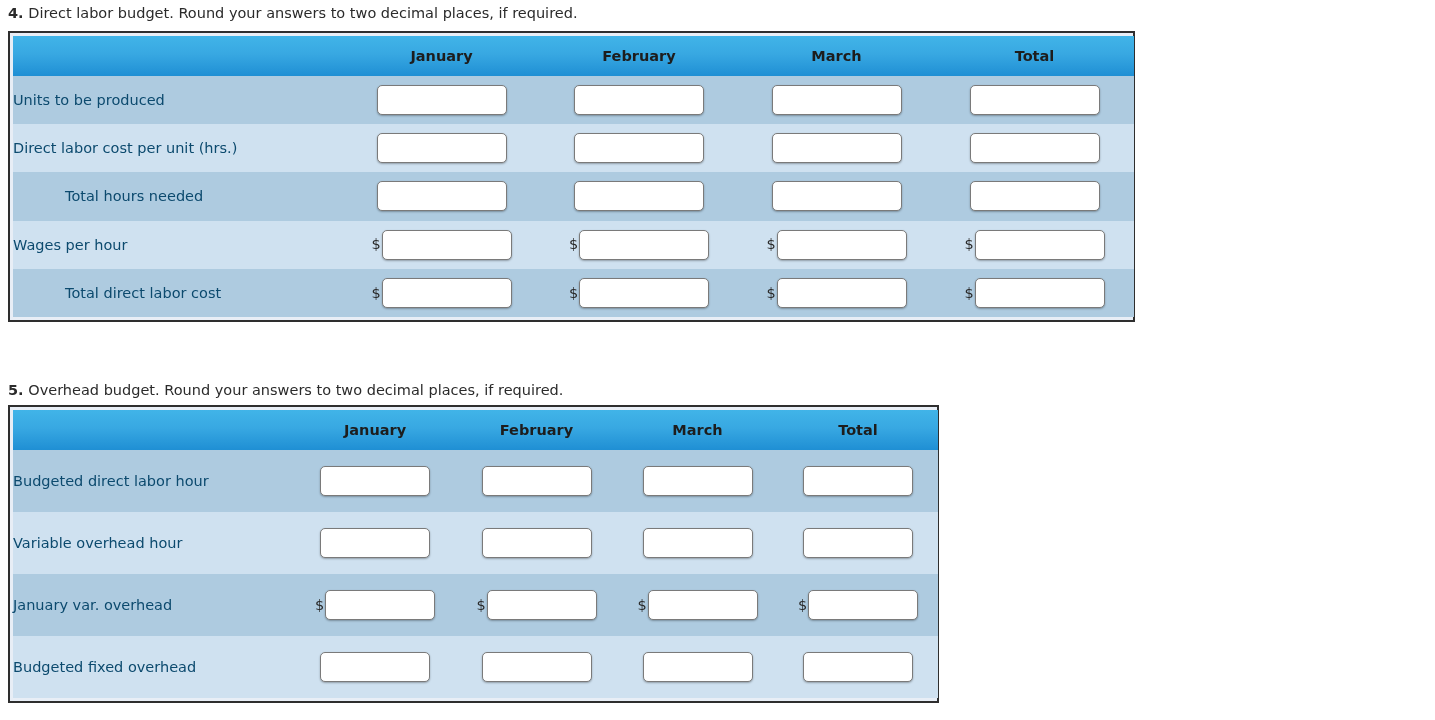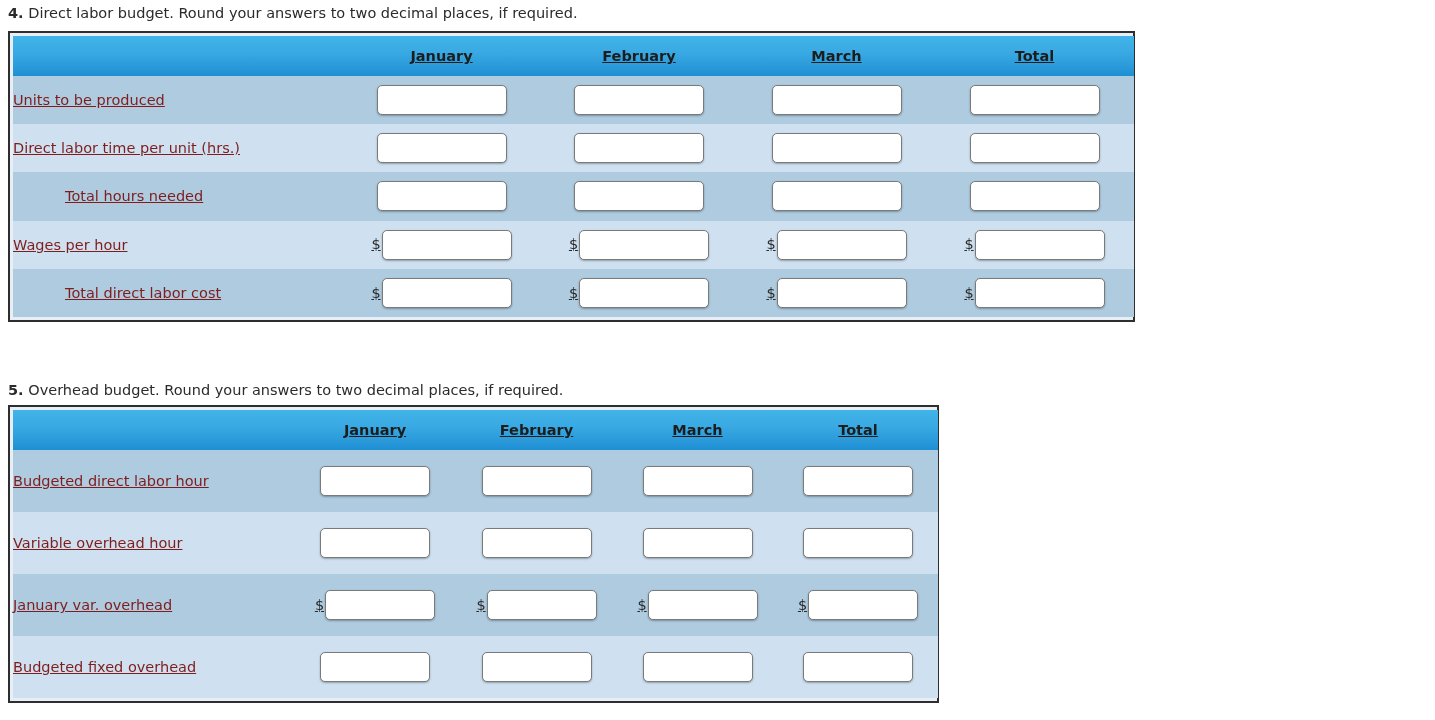--- a/index.html
+++ b/index.html
@@ -61,21 +61,20 @@
   table.grid {
     border-collapse: collapse;
     table-layout: fixed;
     width: 100%;
     height: 100%;
   }
   table.grid td, table.grid th {
     padding: 0;
     margin: 12px;
     border: 0;
-    text-decoration: underline;
   }
 
   
   thead th {
     background: linear-gradient(to bottom, #41b4e8 0%, #38a8e2 45%, #1f8fd4 100%);
     border-bottom: 4px solid #000000;
     border-right: 2px solid #e8eef6;
     color: #1d1d1d;
     font-weight: bold;
     font-size: 14.5px;
@@ -108,21 +107,21 @@
   }
   tbody tr td {
     height: 48px;
   }
   #table-5 tbody tr td {
     height: 49px;
   }
 
   td.label-cell {
     font-size: 14.5px;
-    color: #7f1d1d;
+    color: #0c4a6e;
     padding-left: 10px;
     text-align: left;
     white-space: nowrap;
   }
   td.label-cell.indent {
     padding-left: 52px;
   }
   #table-5 td.label-cell.indent {
     padding-left: 50px;
   }
@@ -202,21 +201,21 @@
             <input class="answer" type="text" value="" style="">
           </div>
         </td>
         <td class="value-cell">
           <div class="field-wrap">
             <input class="answer" type="text" value="" style="">
           </div>
         </td>
       </tr>
       <tr class="row-even">
-        <td class="label-cell">Direct labor time per unit (hrs.)</td>
+        <td class="label-cell">Direct labor cost per unit (hrs.)</td>
         <td class="value-cell">
           <div class="field-wrap">
             <input class="answer" type="text" value="" style="">
           </div>
         </td>
         <td class="value-cell">
           <div class="field-wrap">
             <input class="answer" type="text" value="" style="">
           </div>
         </td>

